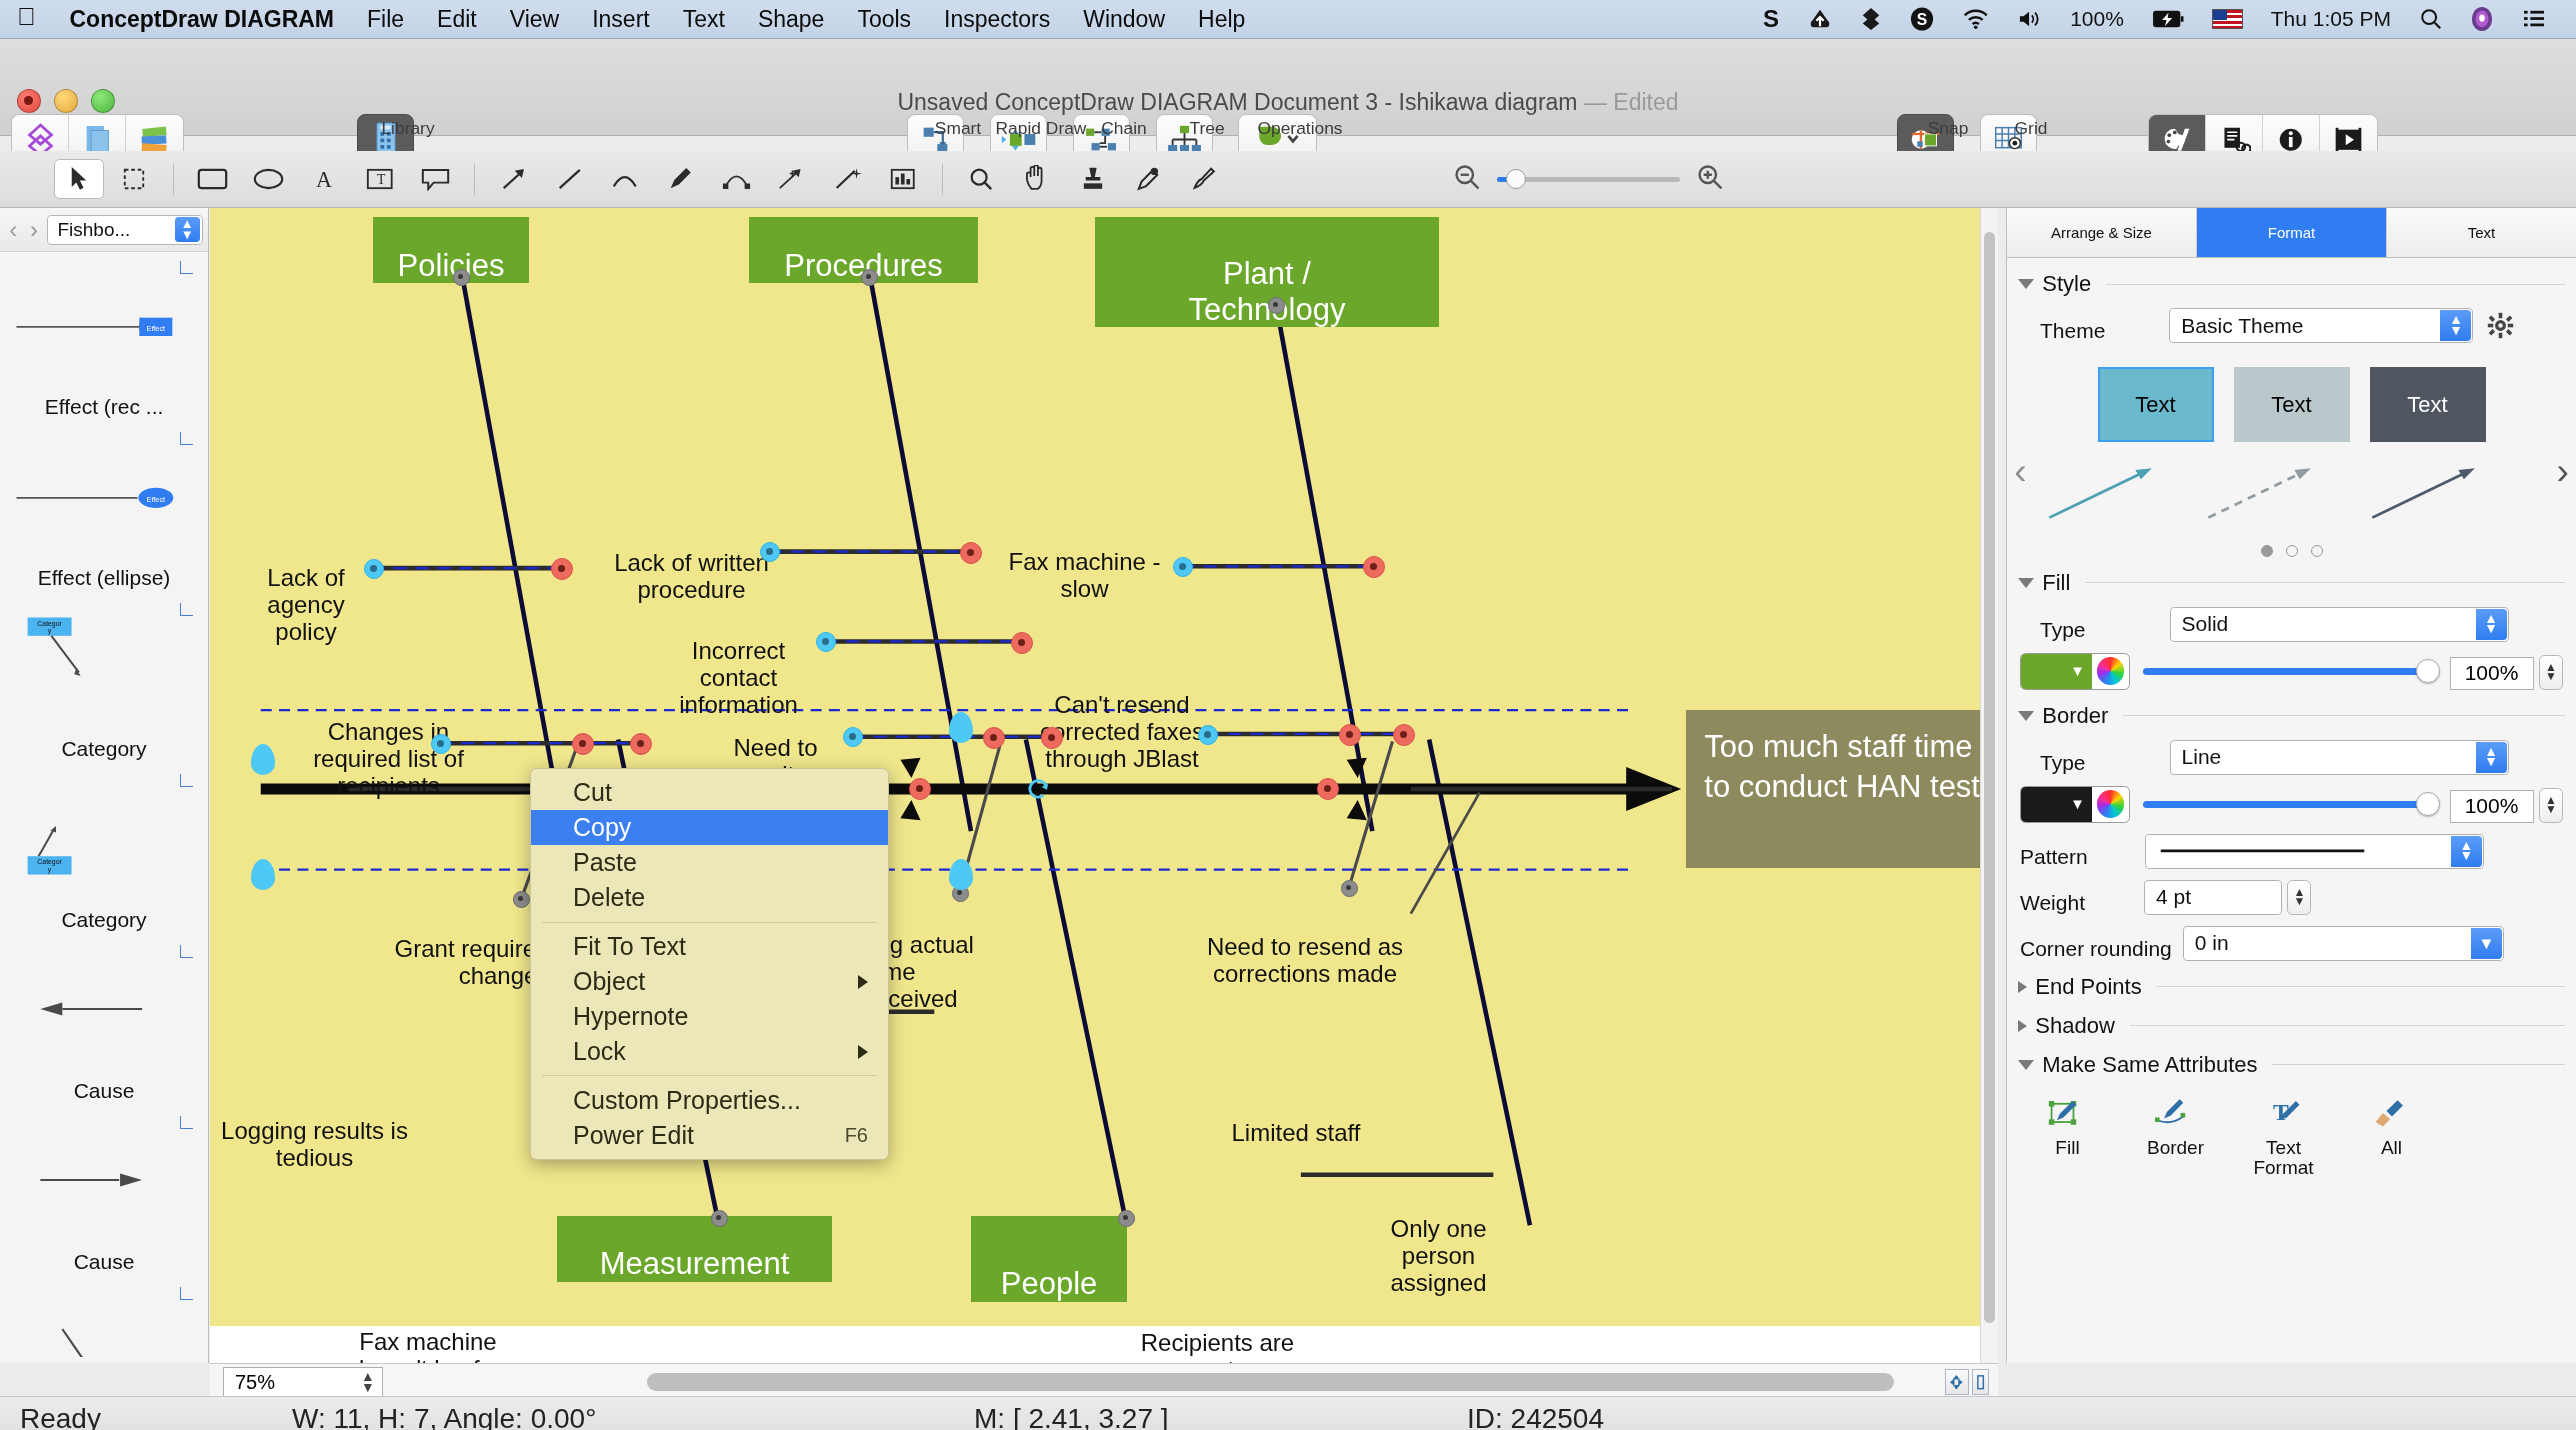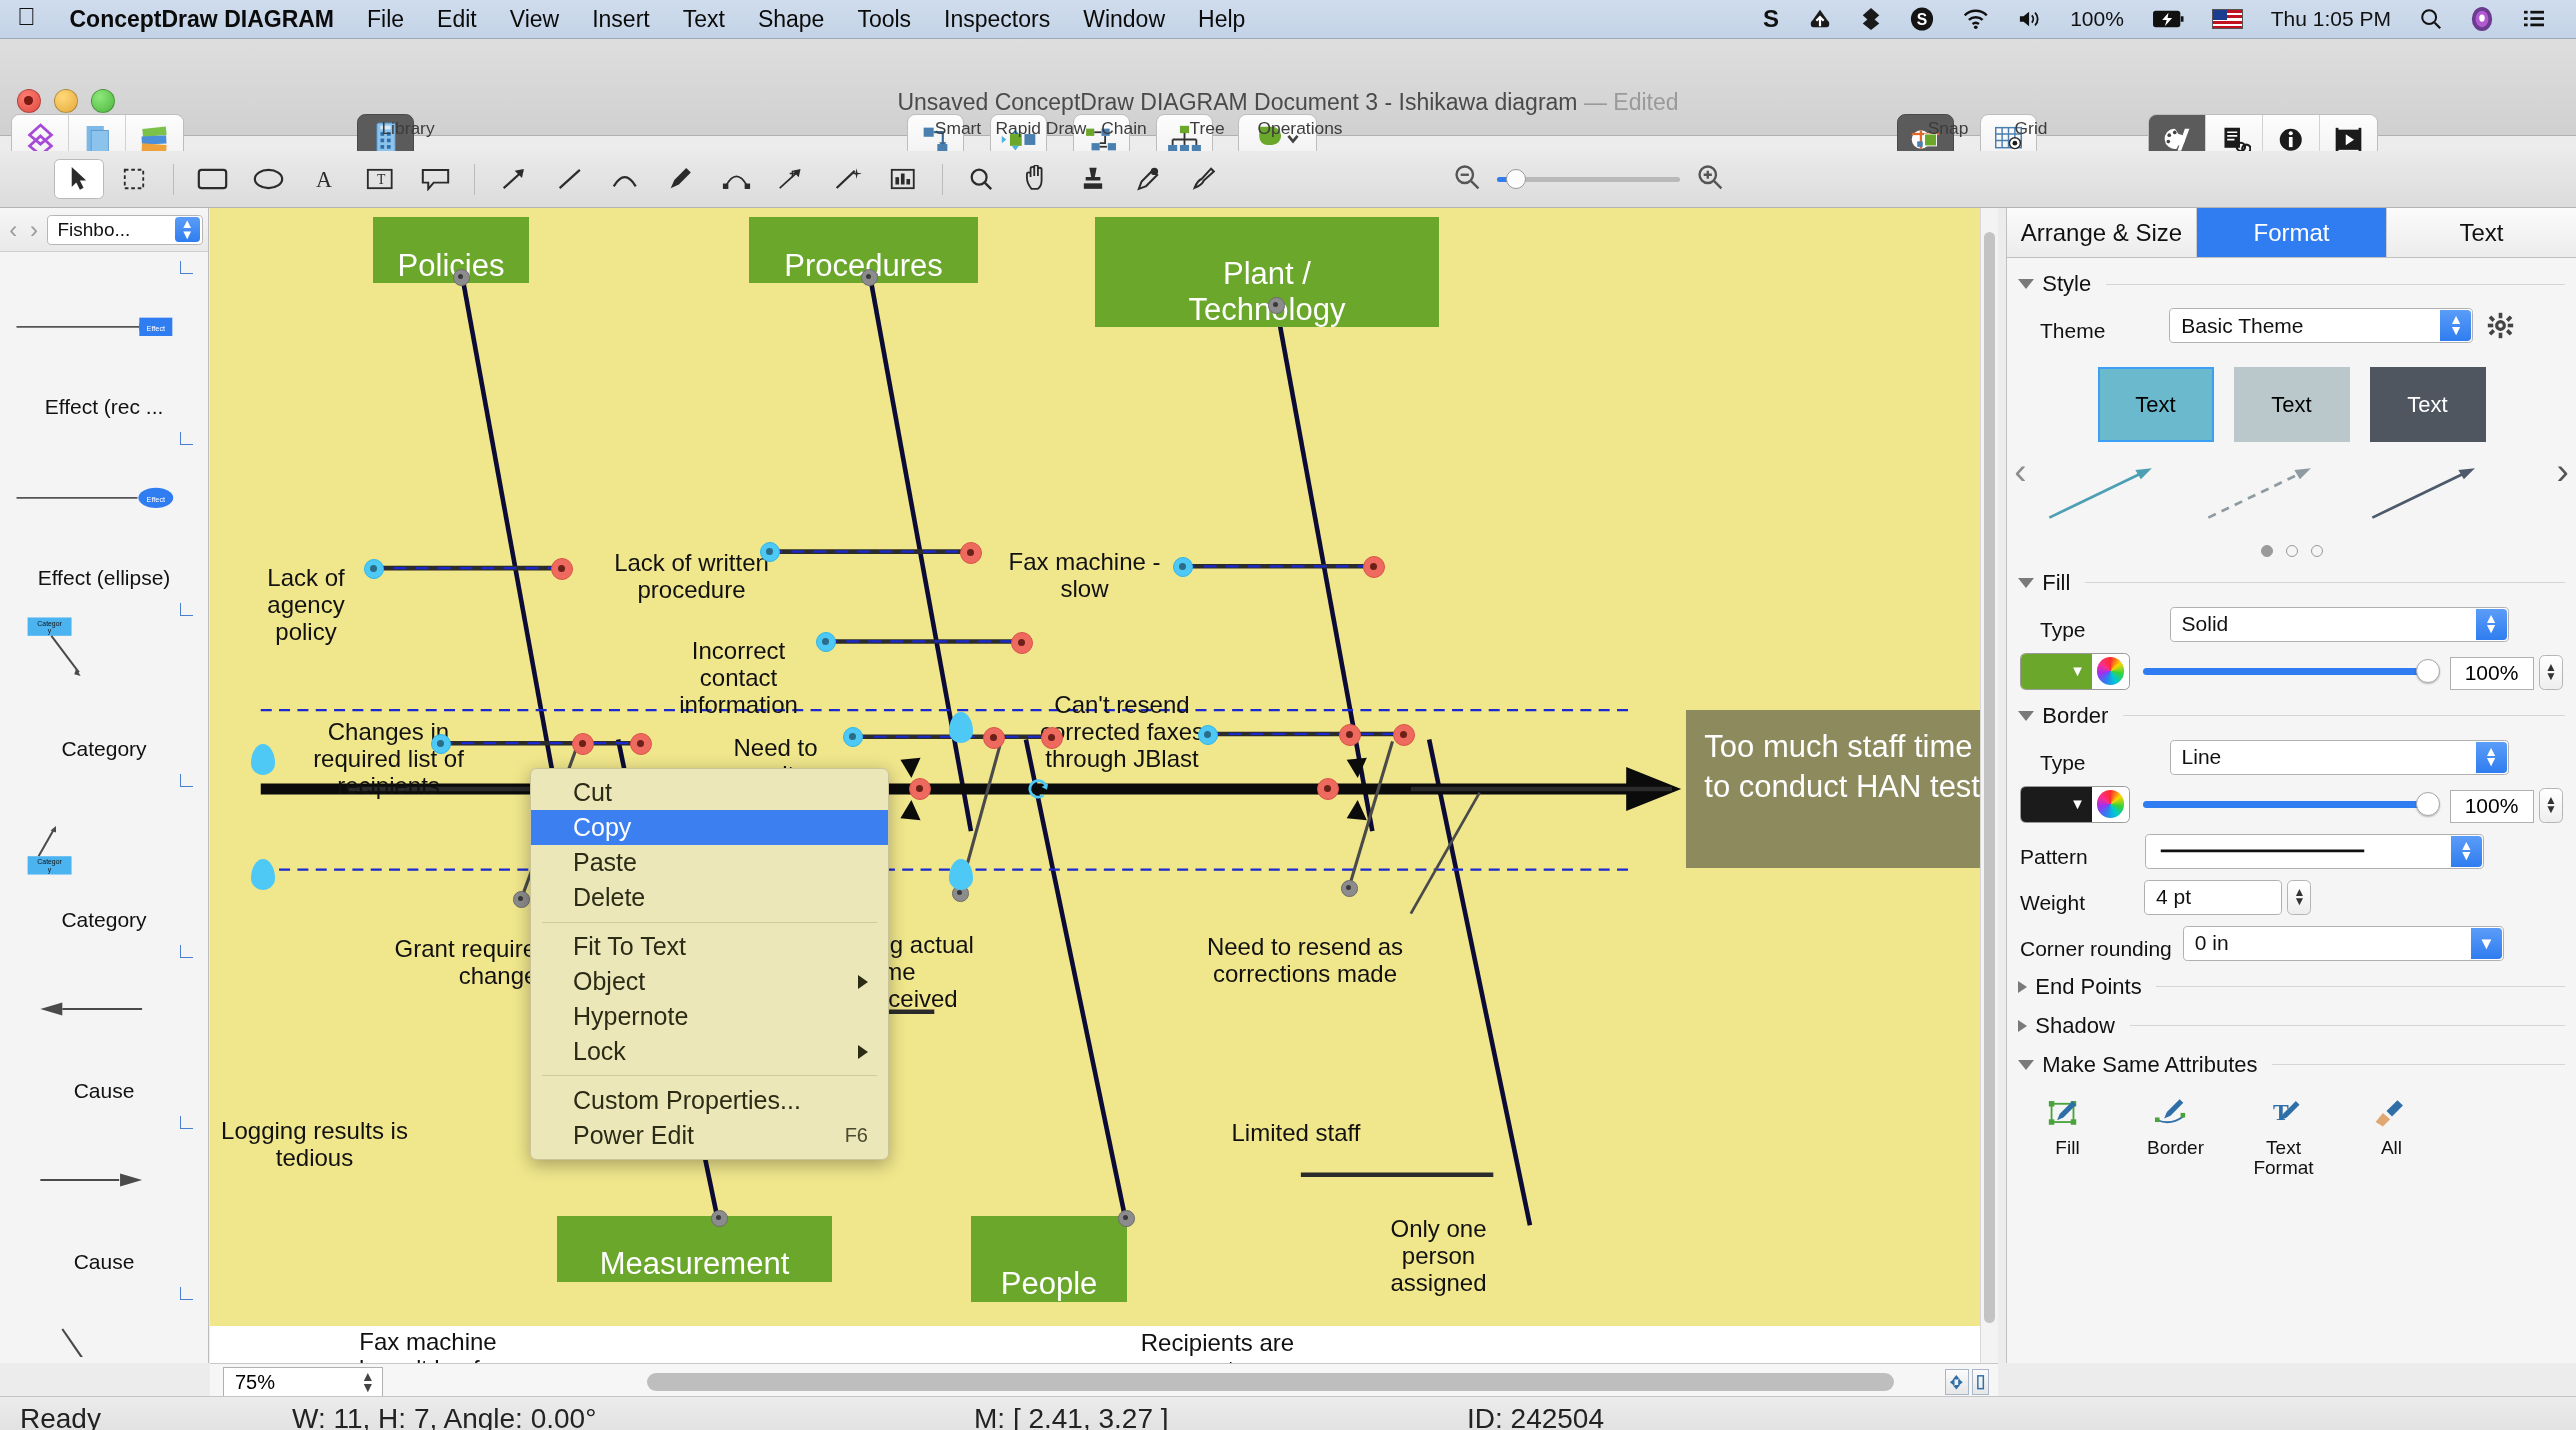--- a/index.html
+++ b/index.html
@@ -105,21 +105,21 @@
   #ctxmenu .item .sh { margin-left:auto; font-size:20px; color:#4a4a30; }
   #ctxmenu .item .arw { margin-left:auto; width:0;height:0;border-left:10px solid #2b2b16;
      border-top:7.3px solid transparent; border-bottom:7.3px solid transparent; }
   #ctxmenu .divider { height:0.9px; background:#cfcaa2; margin:6.4px 11px; }
 
   
   #inspector { position:absolute; left:2006px; top:208px; width:570px; height:1155px;
      background:#f5f5f5; border-left:0.9px solid #c0c0c0; }
   #insptabs { display:flex; height:50px; border-bottom:0.9px solid #c0c0c0;}
   #insptabs .tab { flex:1; display:flex; align-items:center; justify-content:center;
-     font-size:24px; color:#111; background:linear-gradient(to bottom,#fbfbfb,#ececec);
+     font-size:15px; color:#111; background:linear-gradient(to bottom,#fbfbfb,#ececec);
      border-right:0.9px solid #cdcdcd;}
   #insptabs .tab.active { background:#2f7df0; color:#fff; }
   #insptabs .tab:last-child{border-right:none;}
   .sect { display:flex; align-items:center; padding:0 11px; margin-top:13px; }
   .sect .tri { width:0;height:0;border-left:9.2px solid #7a7a7a;border-top:6.4px solid transparent;
      border-bottom:6.4px solid transparent; margin-right:8.3px; }
   .sect .tri.open { border-left:8.3px solid transparent; border-right:8.3px solid transparent;
      border-top:10px solid #7a7a7a; border-bottom:none; margin-right:8.3px;}
   .sect .t { font-size:22px; color:#111; white-space:nowrap; }
   .sect .rule { flex:1; height:0.9px; background:#d5d5d5; margin-left:14.7px; }

